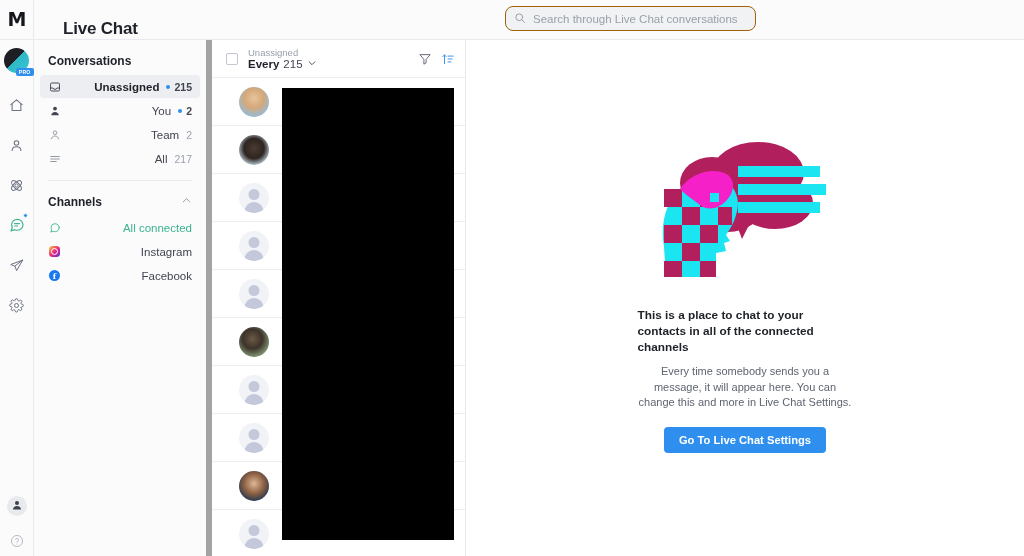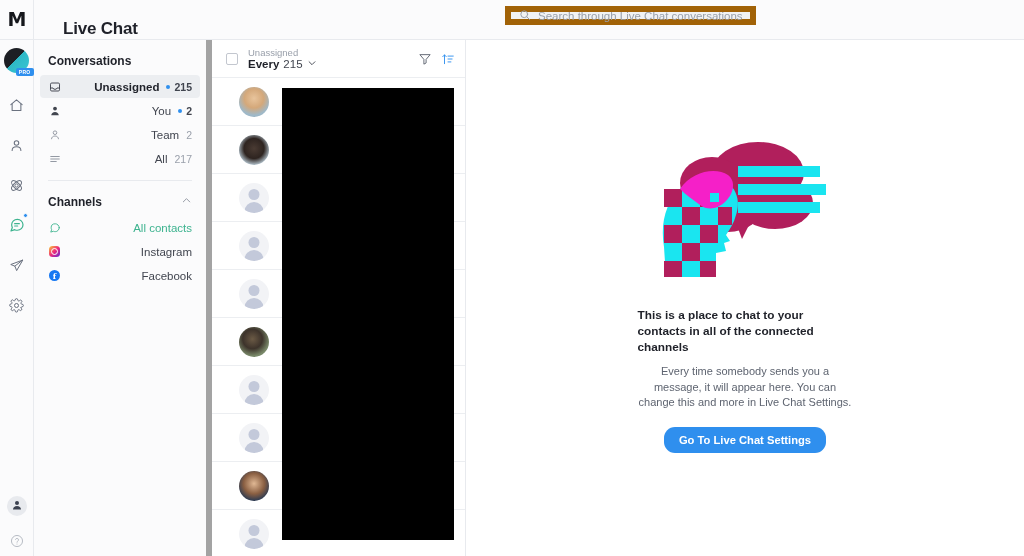--- a/index.html
+++ b/index.html
@@ -71,22 +71,22 @@
     background: #fbfbfc;
     border-bottom: 1px solid #e8eaee;
     display: flex; align-items: flex-end;
   }
   .page-title {
     margin-left: 29px; font-size: 17px; font-weight: bold; color: #1f2129;
     letter-spacing: -0.2px;
   }
   .search-box {
     position: absolute; left: 471px; top: 6px;
-    width: 251px; height: 19px;
-    background: #f1f2f4; border: 6px solid #a16207; border-radius: 0;
+    width: 251px; height: 25px;
+    background: #f1f2f4; border: 1px solid #a16207; border-radius: 8px;
     display: flex; align-items: center; padding: 0 8px; gap: 7px;
     cursor: text;
   }
   .search-input {
     border: none; outline: none; background: transparent;
     font-size: 11.5px; color: #5e6470; width: 210px;
     font-family: "Liberation Sans", sans-serif;
   }
   .search-input::placeholder { color: #9aa0ab; }
 
@@ -206,21 +206,21 @@
   }
   .empty-body {
     margin-top: 9px;
     font-size: 11px; color: #5e6470;
     text-align: center; line-height: 15.5px; width: 218px;
   }
   .cta {
     margin-top: 16px;
     background: #2f8fee; color: #ffffff;
     font-size: 11.2px; font-weight: bold;
-    border: none; border-radius: 11px;
+    border: none; border-radius: 4px;
     padding: 7px 15px; cursor: pointer;
     font-family: "Liberation Sans", sans-serif;
   }
 </style>
 </head>
 <body>
 
 <div class="app">
 
   <div class="rail">
@@ -391,21 +391,21 @@
       </span>
     </div>
 
     <div class="side-list">
       <div class="side-item">
         <span class="s-ico">
           <svg width="12" height="12" viewBox="0 0 24 24" fill="none" stroke="#3db38f" stroke-width="1.8" stroke-linecap="round" stroke-linejoin="round">
               <path d="M20.5 11.4a7.9 7.9 0 0 1-8 7.9 8.6 8.6 0 0 1-3.7-.8L3.5 20.2l1.8-4.8a7.7 7.7 0 0 1-1-3.9 7.9 7.9 0 0 1 8-7.9 7.9 7.9 0 0 1 8.2 7.8z"></path>
             </svg>
         </span>
-        <span class="s-label chan-label-green">All contacts</span>
+        <span class="s-label chan-label-green">All connected</span>
       </div>
 
       <div class="side-item">
         <span class="s-ico">
           <span class="ig-ring"></span>
         </span>
         <span class="s-label">Instagram</span>
       </div>
 
       <div class="side-item">

